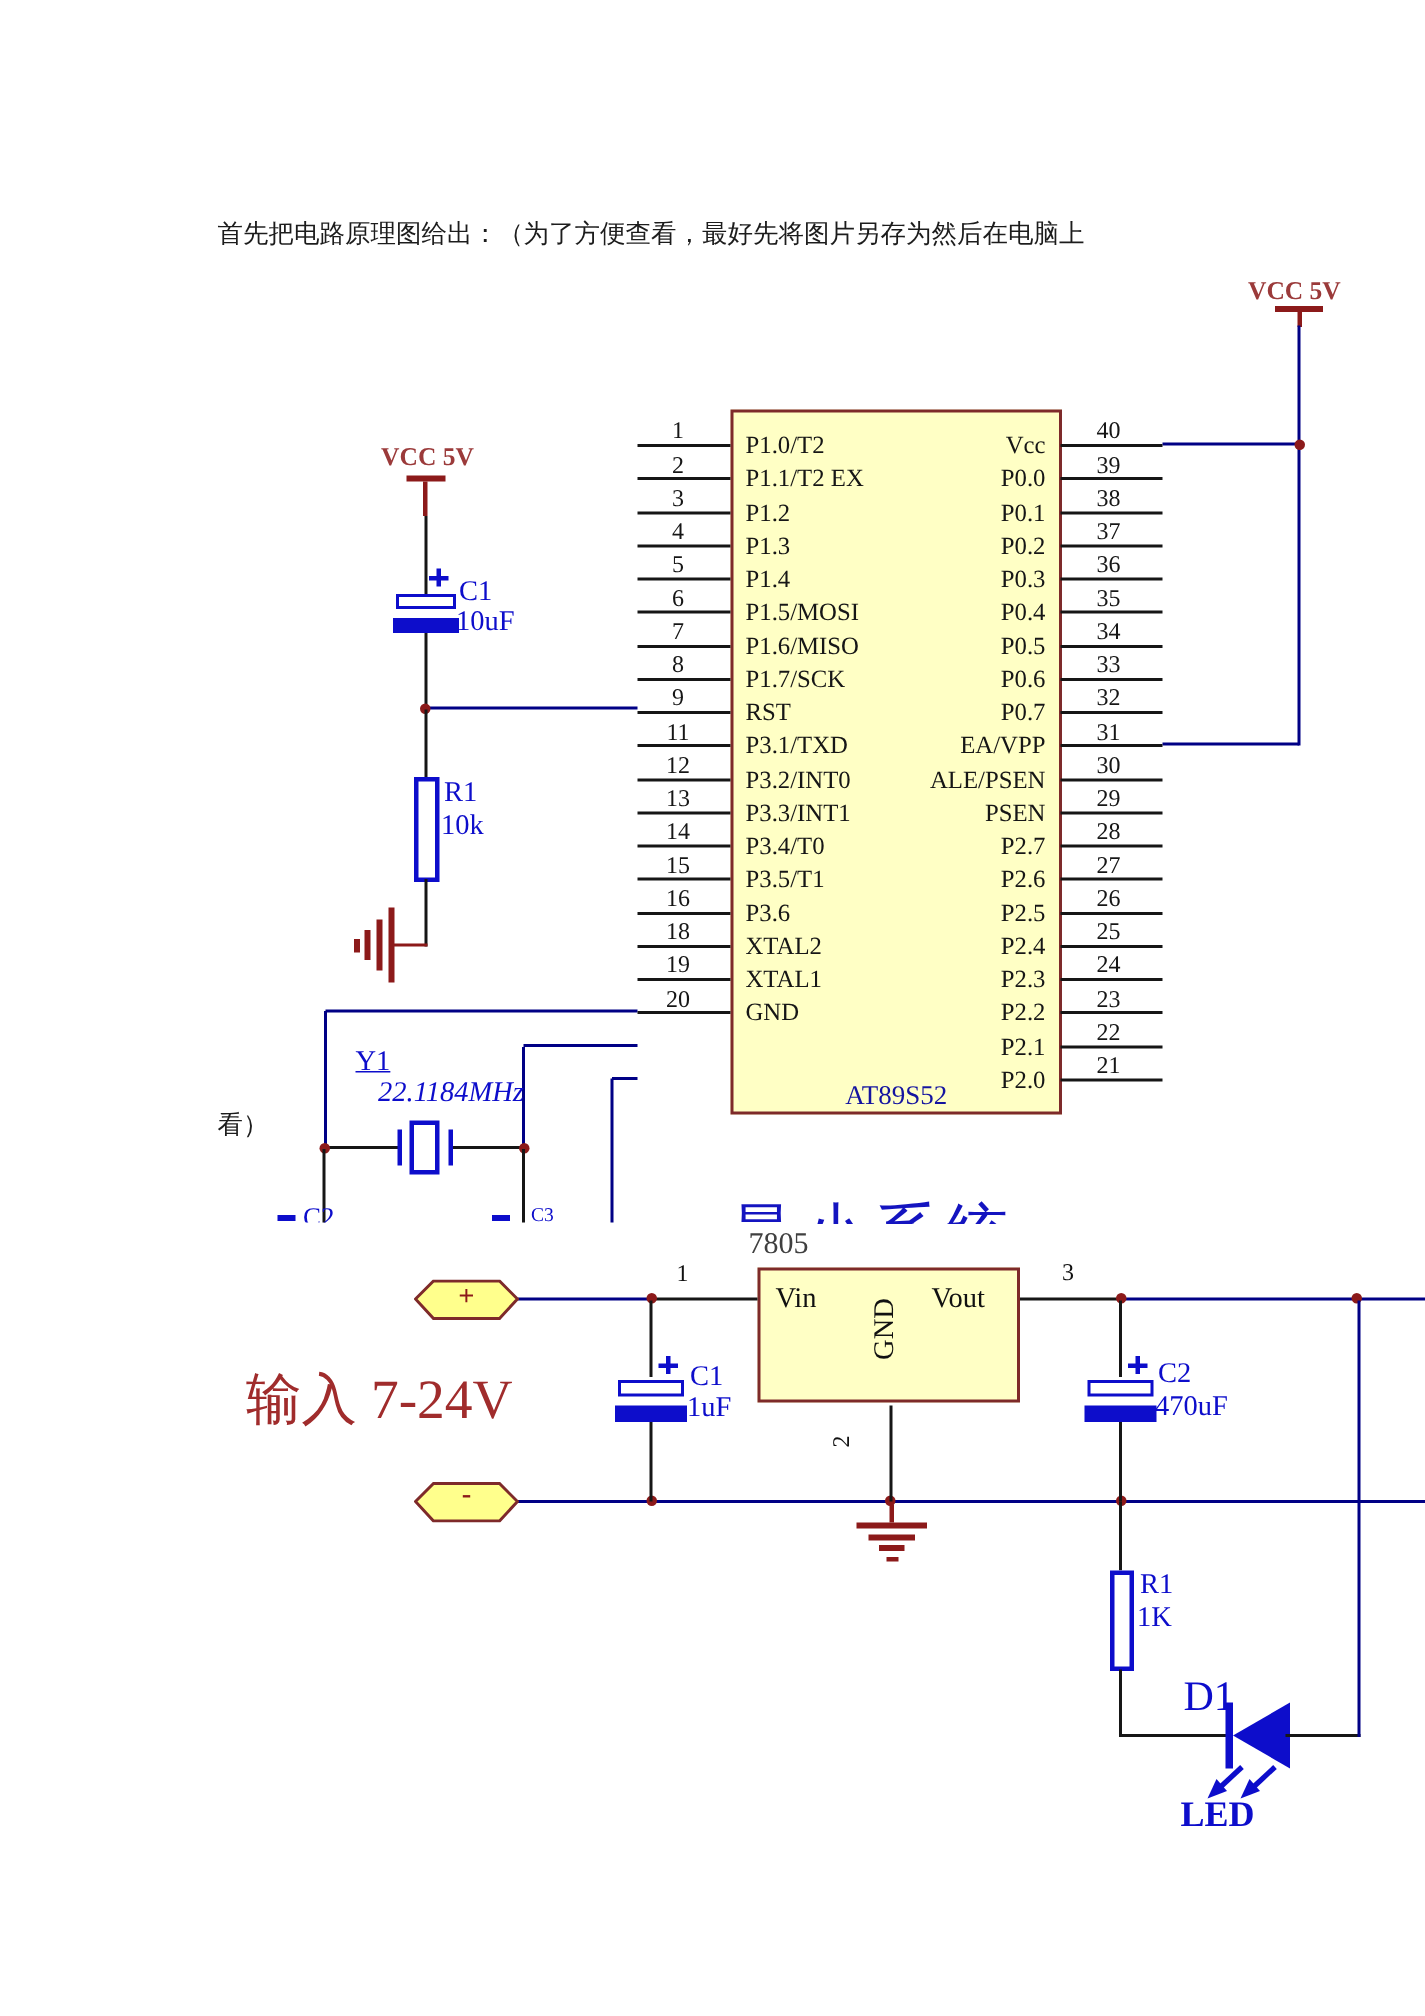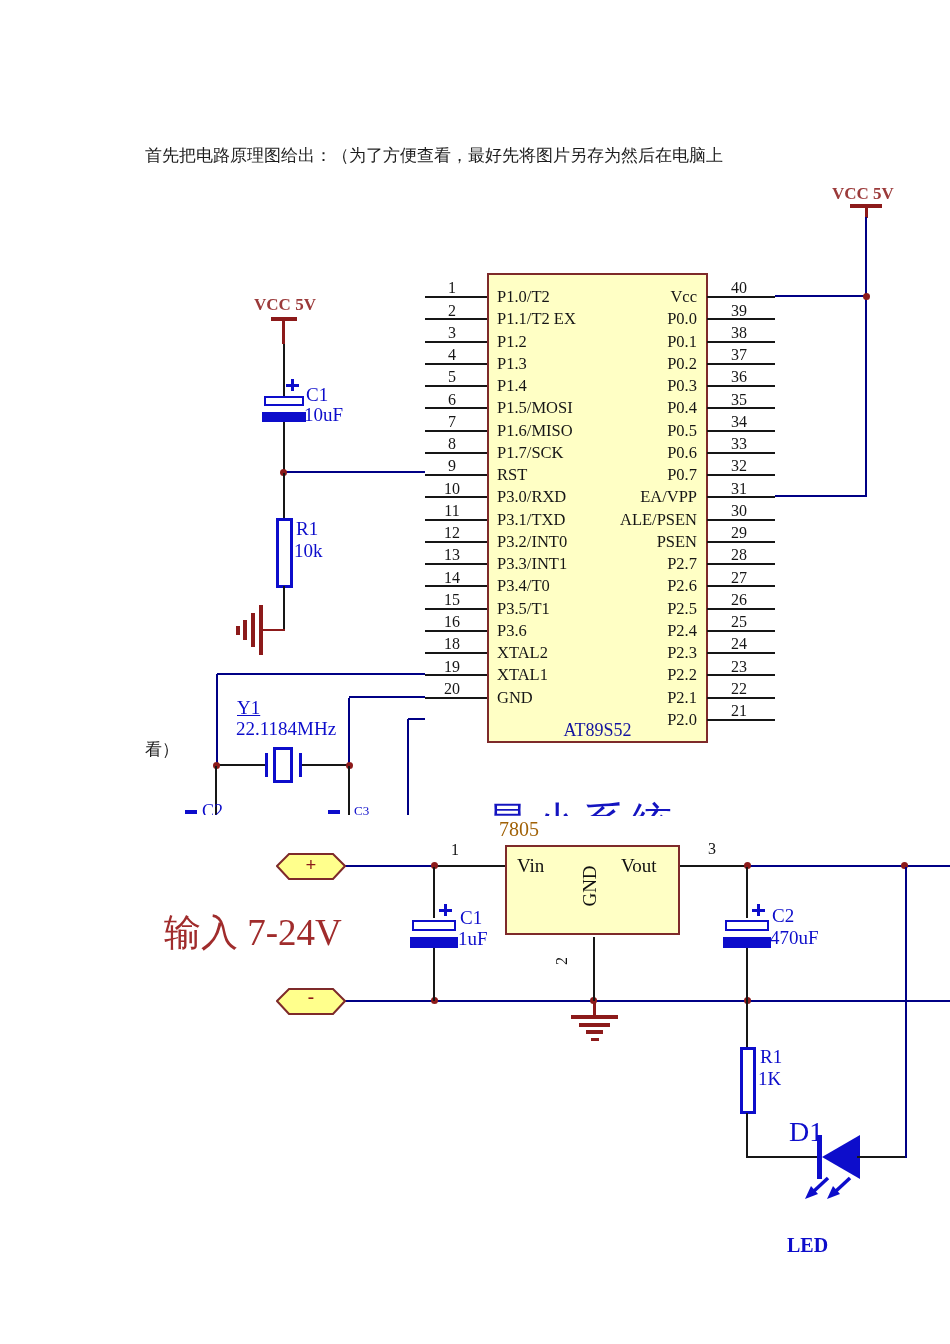--- a/index.html
+++ b/index.html
@@ -80,21 +80,21 @@
   <i class="w n" style="left:349px;top:696px;width:76px;height:2px"></i>
   <i class="w n" style="left:348px;top:698px;width:2px;height:68px"></i>
   <i class="w b" style="left:218px;top:764px;width:48px;height:2px"></i>
   <i class="w c" style="left:265px;top:753px;width:3px;height:24px"></i>
   <div class="xtal" style="left:273px;top:747px;width:20px;height:36px"></div>
   <i class="w c" style="left:299px;top:753px;width:3px;height:24px"></i>
   <i class="w b" style="left:302px;top:764px;width:48px;height:2px"></i>
   <div class="dot" style="left:213px;top:762px;"></div>
   <div class="dot" style="left:346px;top:762px;"></div>
   <div class="bluelab" style="left:237px;top:697px;text-decoration:underline;">Y1</div>
-  <div class="bluelab" style="left:236px;top:718px;">22.1184MHz</div>
+  <div class="bluelab" style="left:252px;top:718px;font-style:italic;">22.1184MHz</div>
   <i class="w b" style="left:215px;top:766px;width:2px;height:49px"></i>
   <i class="w b" style="left:348px;top:766px;width:2px;height:49px"></i>
   <i class="w n" style="left:408px;top:718px;width:17px;height:2px"></i>
   <i class="w n" style="left:407px;top:719px;width:2px;height:96px"></i>
 
   <i class="w c" style="left:185px;top:810px;width:12px;height:4px"></i>
   <i class="w c" style="left:328px;top:810px;width:12px;height:4px"></i>
   <div class="clip" style="left:202px;top:801px;width:28px;height:14px;">
     <span class="bluelab" style="position:static;font-size:18px;">C2</span>
   </div>
@@ -155,25 +155,20 @@
       <span class="pnum">8</span>
       <i class="pline"></i>
       <span class="plabel">P1.7/SCK</span>
     </div>
       <div class="prow">
       <span class="pnum">9</span>
       <i class="pline"></i>
       <span class="plabel">RST</span>
     </div>
       <div class="prow">
-      <span class="pnum">10</span>
-      <i class="pline"></i>
-      <span class="plabel">P3.0/RXD</span>
-    </div>
-      <div class="prow">
       <span class="pnum">11</span>
       <i class="pline"></i>
       <span class="plabel">P3.1/TXD</span>
     </div>
       <div class="prow">
       <span class="pnum">12</span>
       <i class="pline"></i>
       <span class="plabel">P3.2/INT0</span>
     </div>
       <div class="prow">
@@ -310,21 +305,21 @@
       <span class="plabel">P2.1</span>
     </div>
       <div class="prow">
       <span class="pnum">21</span>
       <i class="pline"></i>
       <span class="plabel">P2.0</span>
     </div>
     </div>
   <div class="chipname">AT89S52</div>
 
-  <div class="bluelab" style="left:499px;top:818px;font-size:20px;color:#a16207;font-family:Liberation Serif, serif;">7805</div>
+  <div class="bluelab" style="left:499px;top:818px;font-size:20px;color:#404040;font-family:Liberation Serif, serif;">7805</div>
   <div class="chip" style="left:505px;top:845px;width:175px;height:90px;"></div>
   <div class="abs" style="left:517px;top:855px;font-size:19px;">Vin</div>
   <div class="abs" style="left:621px;top:855px;font-size:19px;">Vout</div>
   <div class="abs" style="left:560px;top:875px;font-size:19px;transform:rotate(-90deg);transform-origin:center;width:60px;text-align:center;">GND</div>
 
   <div class="abs" style="left:443px;top:841px;width:24px;text-align:center;font-size:16px;">1</div>
   <div class="abs" style="left:700px;top:840px;width:24px;text-align:center;font-size:16px;">3</div>
   <div class="abs" style="left:558px;top:952px;font-size:16px;transform:rotate(-90deg);">2</div>
 
   <i class="w n" style="left:345px;top:865px;width:90px;height:2px"></i>
@@ -386,16 +381,16 @@
   </svg>
   <i class="w b" style="left:857px;top:1156px;width:50px;height:2px"></i>
   <i class="w n" style="left:905px;top:867px;width:2px;height:291px"></i>
   <svg class="abs" style="left:798px;top:1175px;" width="60" height="30">
     <line x1="30" y1="3" x2="16" y2="16" stroke="#0D0DCB" stroke-width="3.5"></line>
     <polygon points="7,24 20,19 13,11" fill="#0D0DCB"></polygon>
     <line x1="52" y1="3" x2="38" y2="16" stroke="#0D0DCB" stroke-width="3.5"></line>
     <polygon points="29,24 42,19 35,11" fill="#0D0DCB"></polygon>
   </svg>
   <div class="bluelab" style="left:789px;top:1116px;font-size:28px;">D1</div>
-  <div class="bluelab" style="left:787px;top:1197px;font-size:20px;font-weight:600;margin-top:37px;">LED</div>
+  <div class="bluelab" style="left:787px;top:1197px;font-size:24px;font-weight:600;">LED</div>
 
 
 </div>
 
 </body></html>

